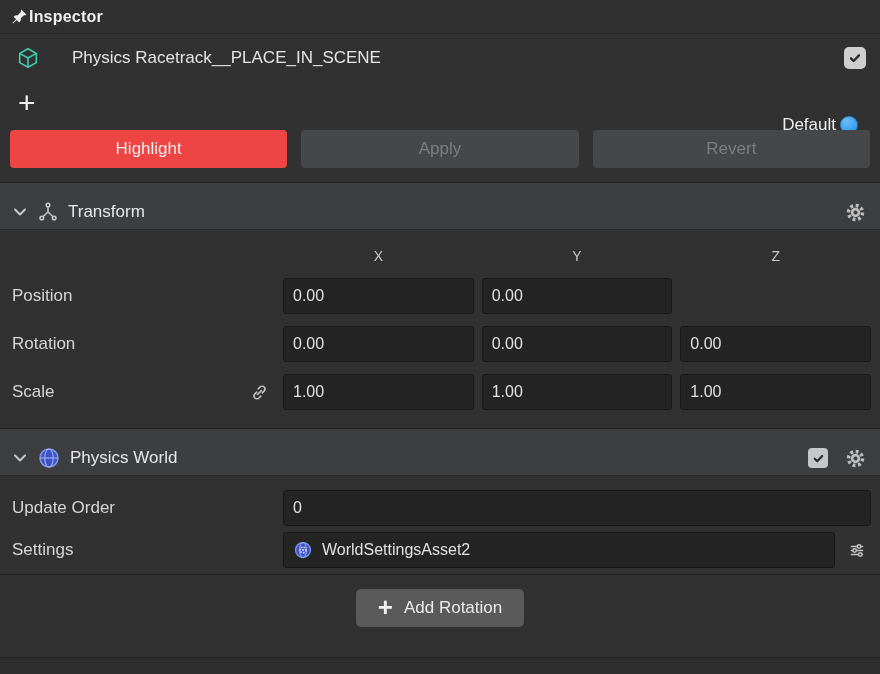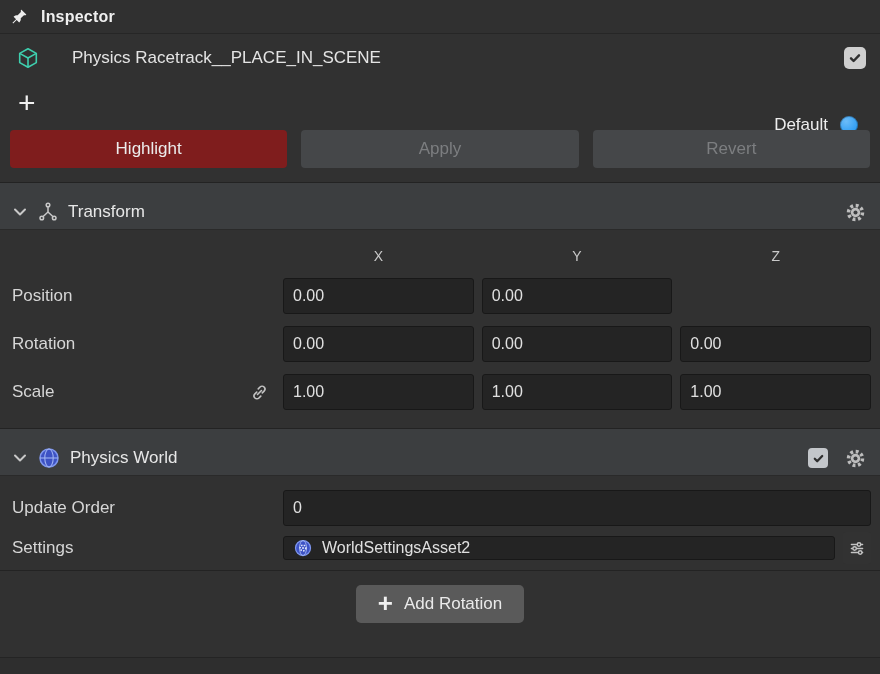--- a/index.html
+++ b/index.html
@@ -6,42 +6,42 @@
   html,body { margin:0; padding:0; }
   body {
     width: 880px; height: 674px; overflow: hidden;
     background: #313131;
     font-family: "Liberation Sans", "DejaVu Sans", sans-serif;
     color: #d6d6d6;
   }
   .inspector { display:flex; flex-direction:column; width:880px; height:674px; background:#313131; }
 
   
-  .titlebar { flex:none; height:34px; display:flex; align-items:center; gap:13px; padding:0 10px; background:#303030; border-bottom:1px solid #262626; }
+  .titlebar { flex:none; height:34px; display:flex; align-items:center; gap:1px; padding:0 10px; background:#303030; border-bottom:1px solid #262626; }
   .titlebar .title { font-weight:bold; font-size:16px; color:#efefef; letter-spacing:.2px; }
 
   
   .go-row { display:flex; align-items:center; height:48px; padding:0 14px 0 16px; gap:32px; }
   .go-name { flex:1; font-size:17px; color:#e4e4e4; white-space:nowrap; overflow:hidden; text-overflow:ellipsis; }
   .checkbox { width:22px; height:22px; border-radius:5px; background:#cfcfcf; border:none; display:flex; align-items:center; justify-content:center; padding:0; cursor:pointer; }
   .checkbox svg { display:none; }
   .checkbox[data-checked="true"] svg { display:block; }
   .checkbox.small { width:20px; height:20px; border-radius:4px; background:#c3c6ca; }
 
   .tools-row { display:flex; align-items:center; height:42px; padding:0 22px 0 18px; }
   .plus-btn { background:none; border:none; padding:0; color:#f0f0f0; font-size:30px; line-height:1; font-family:inherit; cursor:pointer; }
-  .default-group { margin-left:auto; display:flex; align-items:center; gap:12px; cursor:pointer;margin-top:44px; }
+  .default-group { margin-left:auto; display:flex; align-items:center; gap:4px; cursor:pointer;margin-top:44px; }
   .default-label { font-size:17px; color:#ededed; }
   .radio-blue { width:18px; height:18px; border-radius:50%;
     background: radial-gradient(circle at 35% 30%, #6cbcf8, var(--accent-blue, #2e9df4) 72%);
     box-shadow: inset 0 0 0 1px rgba(0,0,0,.28); }
 
   .prefab-bar { display:flex; gap:14px; padding:6px 10px 14px 10px; }
   .prefab-btn { flex:1; height:38px; border:none; border-radius:4px; font-size:17px; font-family:inherit; cursor:pointer; }
-  .prefab-btn.primary { background:#7f1d1d; color:#ececec; }
+  .prefab-btn.primary { background:#ef4444; color:#ececec; }
   .prefab-btn.dim { background:#454749; color:#7c7e80; }
 
   
   .section-header { flex:none; height:48px; background:#3c3e40; border-top:1px solid #232323; border-bottom:1px solid #2a2a2a;
     display:flex; align-items:center; padding:12px 14px 0 12px; gap:9px; cursor:pointer; }
   .section-title { flex:1; font-size:17px; color:#e7e7e7; }
   .icon-btn { background:none; border:none; padding:0; display:flex; align-items:center; justify-content:center; cursor:pointer; }
 
   .transform-body { flex:none; padding:12px 9px 18px 12px; }
   .grid-row { display:grid; grid-template-columns:263px 1fr 1fr 1fr; column-gap:8px; align-items:center; }
@@ -49,21 +49,21 @@
   .axis-header { height:24px; margin-bottom:6px; align-items:end; }
   .axis-label { text-align:center; font-size:14px; color:#c9c9c9; padding-bottom:2px; }
   .row-label { font-size:17px; color:#d6d6d6; display:flex; align-items:center; padding-right:6px; }
   .row-label .trail-icon { margin-left:auto; }
   .num-field { height:36px; width:100%; background:#242424; border:1px solid #181818; border-radius:3px;
     color:#e0e0e0; font-size:16px; padding:0 9px; font-family:inherit; outline:none; }
 
   .physics-body { flex:none; padding:14px 9px 0 12px; }
   .p-row { display:flex; align-items:center; gap:8px; margin-bottom:6px; }
   .p-label { flex:none; width:263px; font-size:17px; color:#d6d6d6; }
-  .object-field { flex:1; height:24px; background:#242424; border:1px solid #181818; border-radius:3px;
+  .object-field { flex:1; height:36px; background:#242424; border:1px solid #181818; border-radius:3px;
     display:flex; align-items:center; gap:9px; padding:0 9px; cursor:pointer; }
   .object-text { font-size:16px; color:#e0e0e0; }
   .preset-btn { flex:none; width:28px; height:32px; background:#323232; border:none; border-radius:3px; display:flex; align-items:center; justify-content:center; cursor:pointer; }
 
   
   .add-area { flex:1; border-top:1px solid #232323; display:flex; justify-content:center; align-items:flex-start; padding-top:14px; }
   .add-btn { display:flex; align-items:center; gap:11px; height:38px; padding:0 22px; background:#5a5a5a; border:none; border-radius:5px;
     color:#eaeaea; font-size:17px; font-family:inherit; cursor:pointer; }
   .add-plus { font-size:26px; font-weight:bold; line-height:1; margin-top:-3px; color:#f0f0f0; }
 

